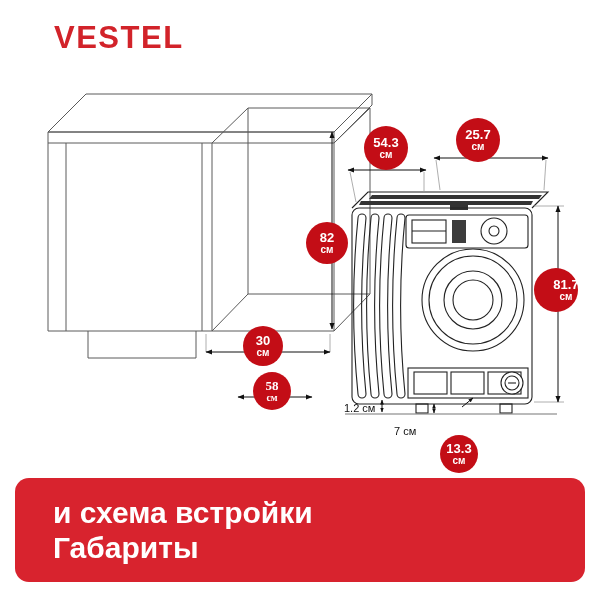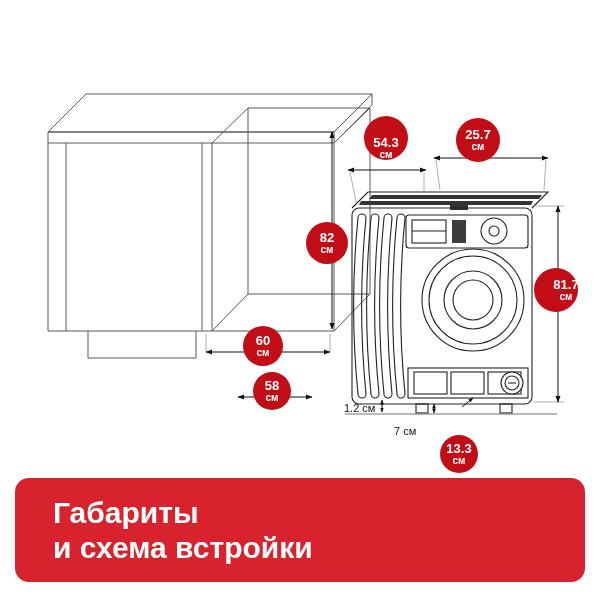--- a/index.html
+++ b/index.html
@@ -23,44 +23,45 @@
 
   .badge {
     position: absolute; border-radius: 50%;
     background: var(--badge-red, #c30d16); color: #fff;
     display: flex; flex-direction: column; align-items: center; justify-content: center;
     text-align: center; line-height: 1.05;
   }
   .badge .bv { font-weight: bold; font-size: 13px; }
   .badge .bu { font-weight: bold; font-size: 10px; }
 
-  .b-top-depth      { left: 364px; top: 116px; width: 44px; height: 44px; justify-content: flex-end; }
+  .b-top-depth      { left: 364px; top: 126px; width: 44px; height: 44px; }
   .b-top-width      { left: 456px; top: 118px; width: 44px; height: 44px; }
   .b-niche-height   { left: 306px; top: 222px; width: 42px; height: 42px; align-items: center; }
   .b-machine-height { left: 534px; top: 268px; width: 44px; height: 44px; padding-left: 20px; }
   .b-cabinet-width  { left: 243px; top: 326px; width: 40px; height: 40px; }
-  .b-cabinet-depth  { left: 253px; top: 372px; width: 38px; height: 38px; }
+  .b-cabinet-depth  { left: 253px; top: 372px; width: 38px; height: 38px; font-family: Liberation Serif, serif; }
   .b-base-height    { left: 440px; top: 405px; width: 38px; height: 38px; margin-top: 30px; }
 
   .dim-label { position: absolute; font-size: 11px; color: #111; }
   .l-gap  { left: 344px; top: 402px; text-align: center; }
   .l-feet { left: 394px; top: 425px; }
 
   .banner {
     position: absolute; left: 15px; top: 478px; width: 570px; height: 104px;
     border-radius: 14px; background: var(--banner-red, #d8232e);
     color: #ffffff; display: flex; flex-direction: column; justify-content: center;
     padding-left: 38px; font-weight: bold; font-size: 30px; line-height: 1.17;
   }
 </style>
 </head>
 <body>
 
 <div class="page">
 
+  <div class="logo">VESTEL</div>
 
   <div class="diagram">
     <svg width="600" height="470" viewBox="0 0 600 470">
       <defs>
         <marker id="arw" viewBox="0 0 10 10" refX="9" refY="5" markerWidth="7" markerHeight="7" orient="auto-start-reverse">
           <path d="M0,1.2 L9.6,5 L0,8.8 Z" fill="#111"></path>
         </marker>
         <marker id="arws" viewBox="0 0 10 10" refX="9" refY="5" markerWidth="5" markerHeight="5" orient="auto-start-reverse">
           <path d="M0,1.2 L9.6,5 L0,8.8 Z" fill="#111"></path>
         </marker>
@@ -130,34 +131,34 @@
     </div>
     <div class="badge b-niche-height">
       <span class="bv">82</span>
       <span class="bu">см</span>
     </div>
     <div class="badge b-machine-height">
       <span class="bv">81.7</span>
       <span class="bu">см</span>
     </div>
     <div class="badge b-cabinet-width">
-      <span class="bv">60</span>
+      <span class="bv">30</span>
       <span class="bu">см</span>
     </div>
     <div class="badge b-cabinet-depth">
       <span class="bv">58</span>
       <span class="bu">см</span>
     </div>
     <div class="badge b-base-height">
       <span class="bv">13.3</span>
       <span class="bu">см</span>
     </div>
 
     <div class="dim-label l-gap">1.2 см</div>
     <div class="dim-label l-feet">7 см</div>
   </div>
 
   <div class="banner">
+    <div class="bl">и схема встройки</div>
     <div class="bl">Габариты</div>
-    <div class="bl">и схема встройки</div>
   </div>
 
 </div>
 
 </body></html>

